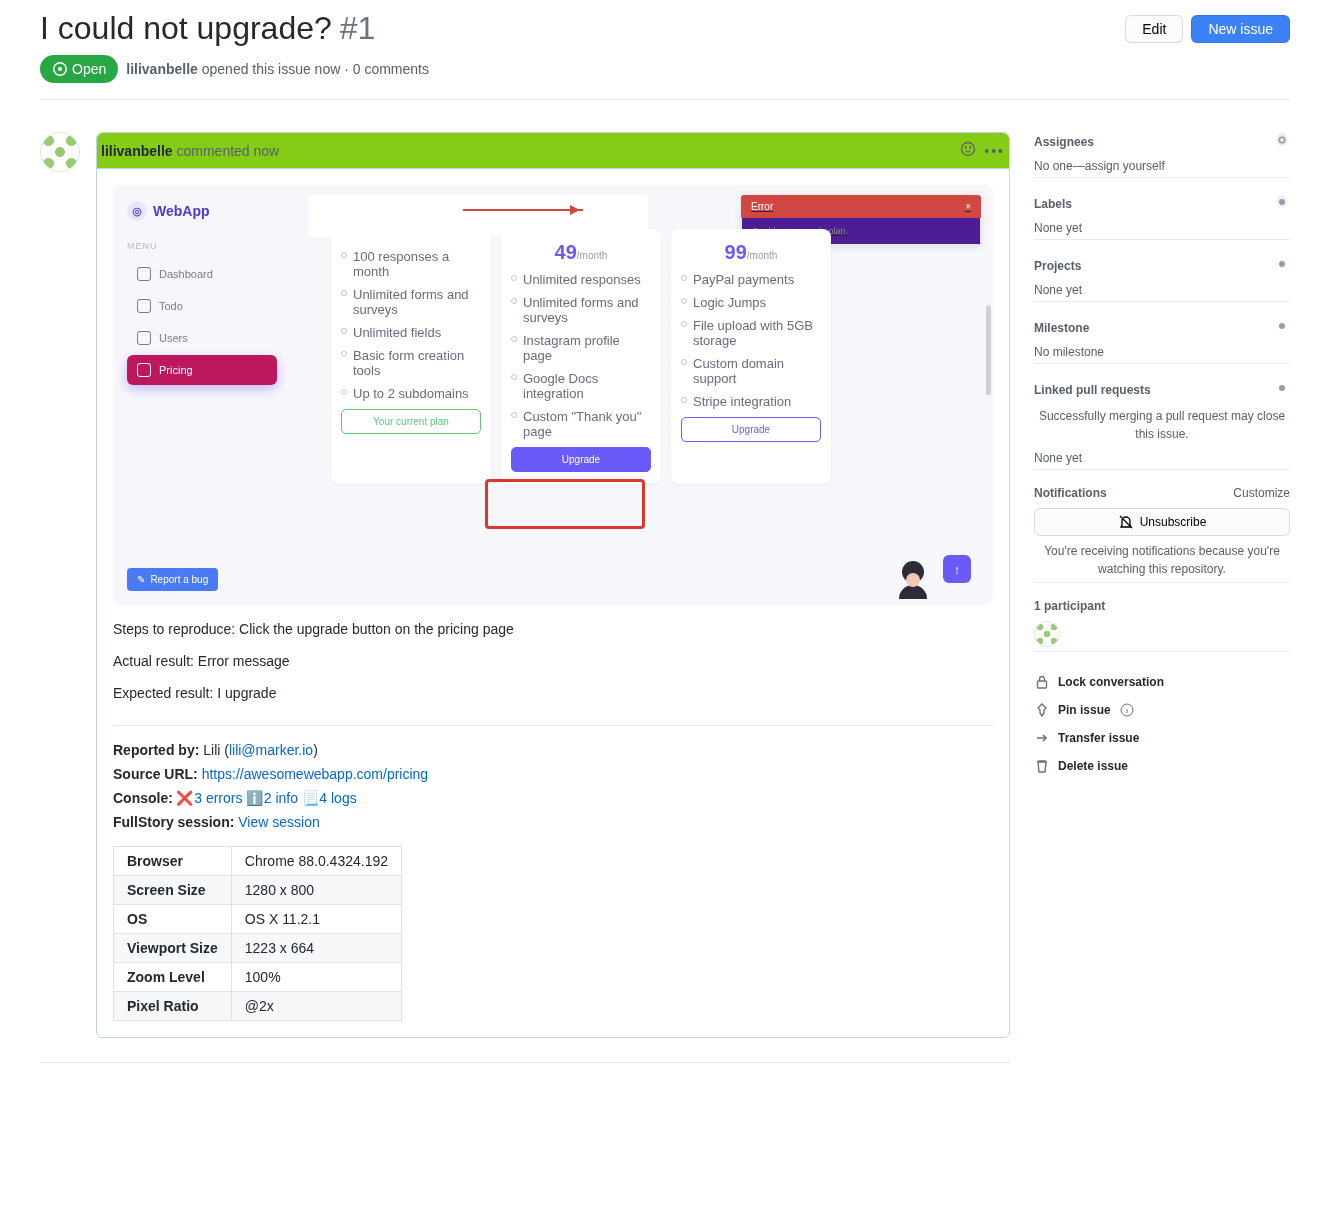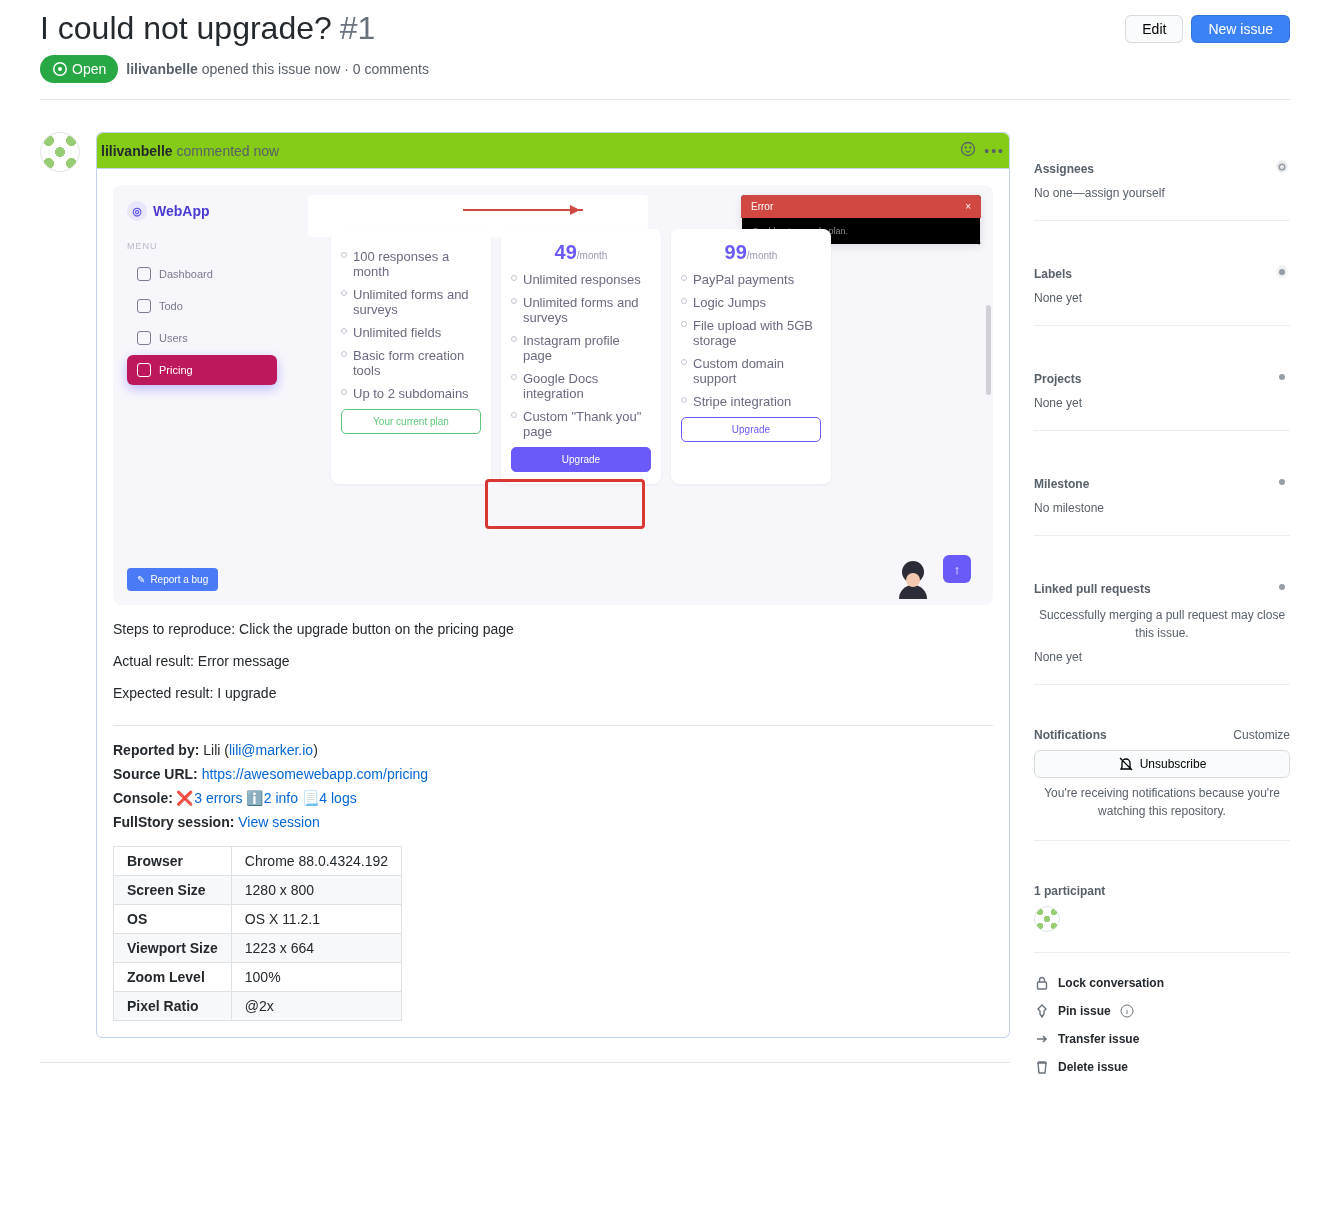--- a/index.html
+++ b/index.html
@@ -38,21 +38,21 @@
 .kebab { letter-spacing: 2px; }
 .comment-body { padding: 16px; }
 .screenshot { background: #f7f7fb; border-radius: 8px; position: relative; height: 420px; margin-bottom: 16px; overflow: hidden; font-size: 11px; }
 .ss-left { position: absolute; left: 14px; top: 16px; width: 150px; }
 .ss-logo { display: flex; align-items: center; gap: 6px; color: #4b3bd4; font-weight: 700; font-size: 14px; margin-bottom: 20px; }
 .ss-logo-badge { width: 20px; height: 20px; background: #e8e6fb; border-radius: 50%; display: flex; align-items: center; justify-content: center; color: #5b4de0; font-size: 11px; }
 .ss-menu-label { color: #b8b8c8; font-size: 9px; letter-spacing: 1px; margin-bottom: 8px; }
 .ss-menu-item { color: #7a7a90; padding: 8px 10px; display: flex; align-items: center; gap: 8px; border-radius: 6px; margin-bottom: 2px; }
 .ss-menu-item.active { background: #be185d; color: #fff; box-shadow: 0 4px 12px rgba(106,90,249,.4); }
 .ss-icon { width: 14px; height: 14px; border: 1.5px solid currentColor; border-radius: 3px; }
-.ss-toast { position: absolute; right: 12px; top: 10px; width: 240px; background: #000000; border-radius: 4px; box-shadow: 0 2px 8px rgba(0,0,0,.1); overflow: hidden; }
+.ss-toast { position: absolute; right: 12px; top: 10px; width: 240px; background: #4c1d95; border-radius: 4px; box-shadow: 0 2px 8px rgba(0,0,0,.1); overflow: hidden; text-decoration: underline; }
 .ss-toast-head { background: #d14843; color: #fff; padding: 6px 10px; font-size: 10px; display: flex; justify-content: space-between; }
 .ss-toast-body { padding: 8px 10px; font-size: 9px; color: #888; border: 1px solid #e8e8e8; border-top: none; }
 .ss-arrow { position: absolute; top: 24px; left: 350px; width: 120px; height: 2px; background: #d14843; }
 .ss-arrow::after { content: ''; position: absolute; right: -2px; top: -4px; border: 5px solid transparent; border-left: 10px solid #d14843; }
 .ss-whitebar { position: absolute; top: 10px; left: 195px; width: 340px; height: 42px; background: #fff; border-radius: 4px; }
 .ss-cards { position: absolute; left: 218px; top: 44px; display: flex; gap: 10px; }
 .ss-card { width: 160px; background: #fff; border-radius: 8px; padding: 12px 10px; box-shadow: 0 1px 3px rgba(0,0,0,.06); }
 .ss-price { color: #6a5af9; font-weight: 700; font-size: 20px; text-align: center; }
 .ss-price-sm { font-size: 10px; color: #9a9ab0; font-weight: 400; }
 .ss-feat { display: flex; gap: 6px; align-items: flex-start; margin: 8px 0; font-size: 13px; color: #6a6a80; }
@@ -69,21 +69,21 @@
 .ss-scroll { position: absolute; right: 2px; top: 120px; width: 5px; height: 90px; background: #d0d0d8; border-radius: 3px; }
 .body-p { margin: 8px 0 16px; }
 .body-hr { border: none; border-top: 1px solid #e1e4e8; margin: 24px 0 16px; }
 .report-line { margin: 8px 0; }
 .report-line b { font-weight: 600; }
 .link { color: #0366d6; text-decoration: none; }
 .details-table { border-collapse: collapse; margin-top: 16px; }
 .details-table th, .details-table td { border: 1px solid #dfe2e5; padding: 6px 13px; text-align: left; }
 .details-table th { background: #fff; font-weight: 600; }
 .details-table tr:nth-child(even) th, .details-table tr:nth-child(even) td { background: #f6f8fa; }
-.sb-block { padding-top: 16px; border-bottom: 1px solid #eaecef; padding-bottom: 20px; margin-top: 27px; }
+.sb-block { padding-top: 16px; border-bottom: 1px solid #eaecef; padding-bottom: 4px; }
 .sb-block:first-child { padding-top: 0; }
 .sb-block:last-of-type { border-bottom: none; }
 .sb-head { display: flex; justify-content: space-between; align-items: center; margin-bottom: 8px; font-weight: 600; color: #586069; }
 .sb-gear { color: #959da5; cursor: pointer; }
 .sb-btn { width: 100%; border: 1px solid #d9dbdb; background: #fafbfc; border-radius: 6px; padding: 5px 12px; font-size: 12px; font-weight: 500; display: flex; align-items: center; justify-content: center; gap: 6px; margin: 6px 0; cursor: pointer; }
 .sb-note { font-size: 12px; color: #586069; margin-top: 4px; line-height: 1.5; text-align: center; }
 .sb-actions { padding-top: 16px; }
 .sb-action { display: flex; align-items: center; gap: 8px; padding: 6px 0; color: #24292e; font-weight: 600; cursor: pointer; font-size: 12px; }
 .sb-action svg { color: #6a737d; }
 .ico { width: 16px; height: 16px; }

